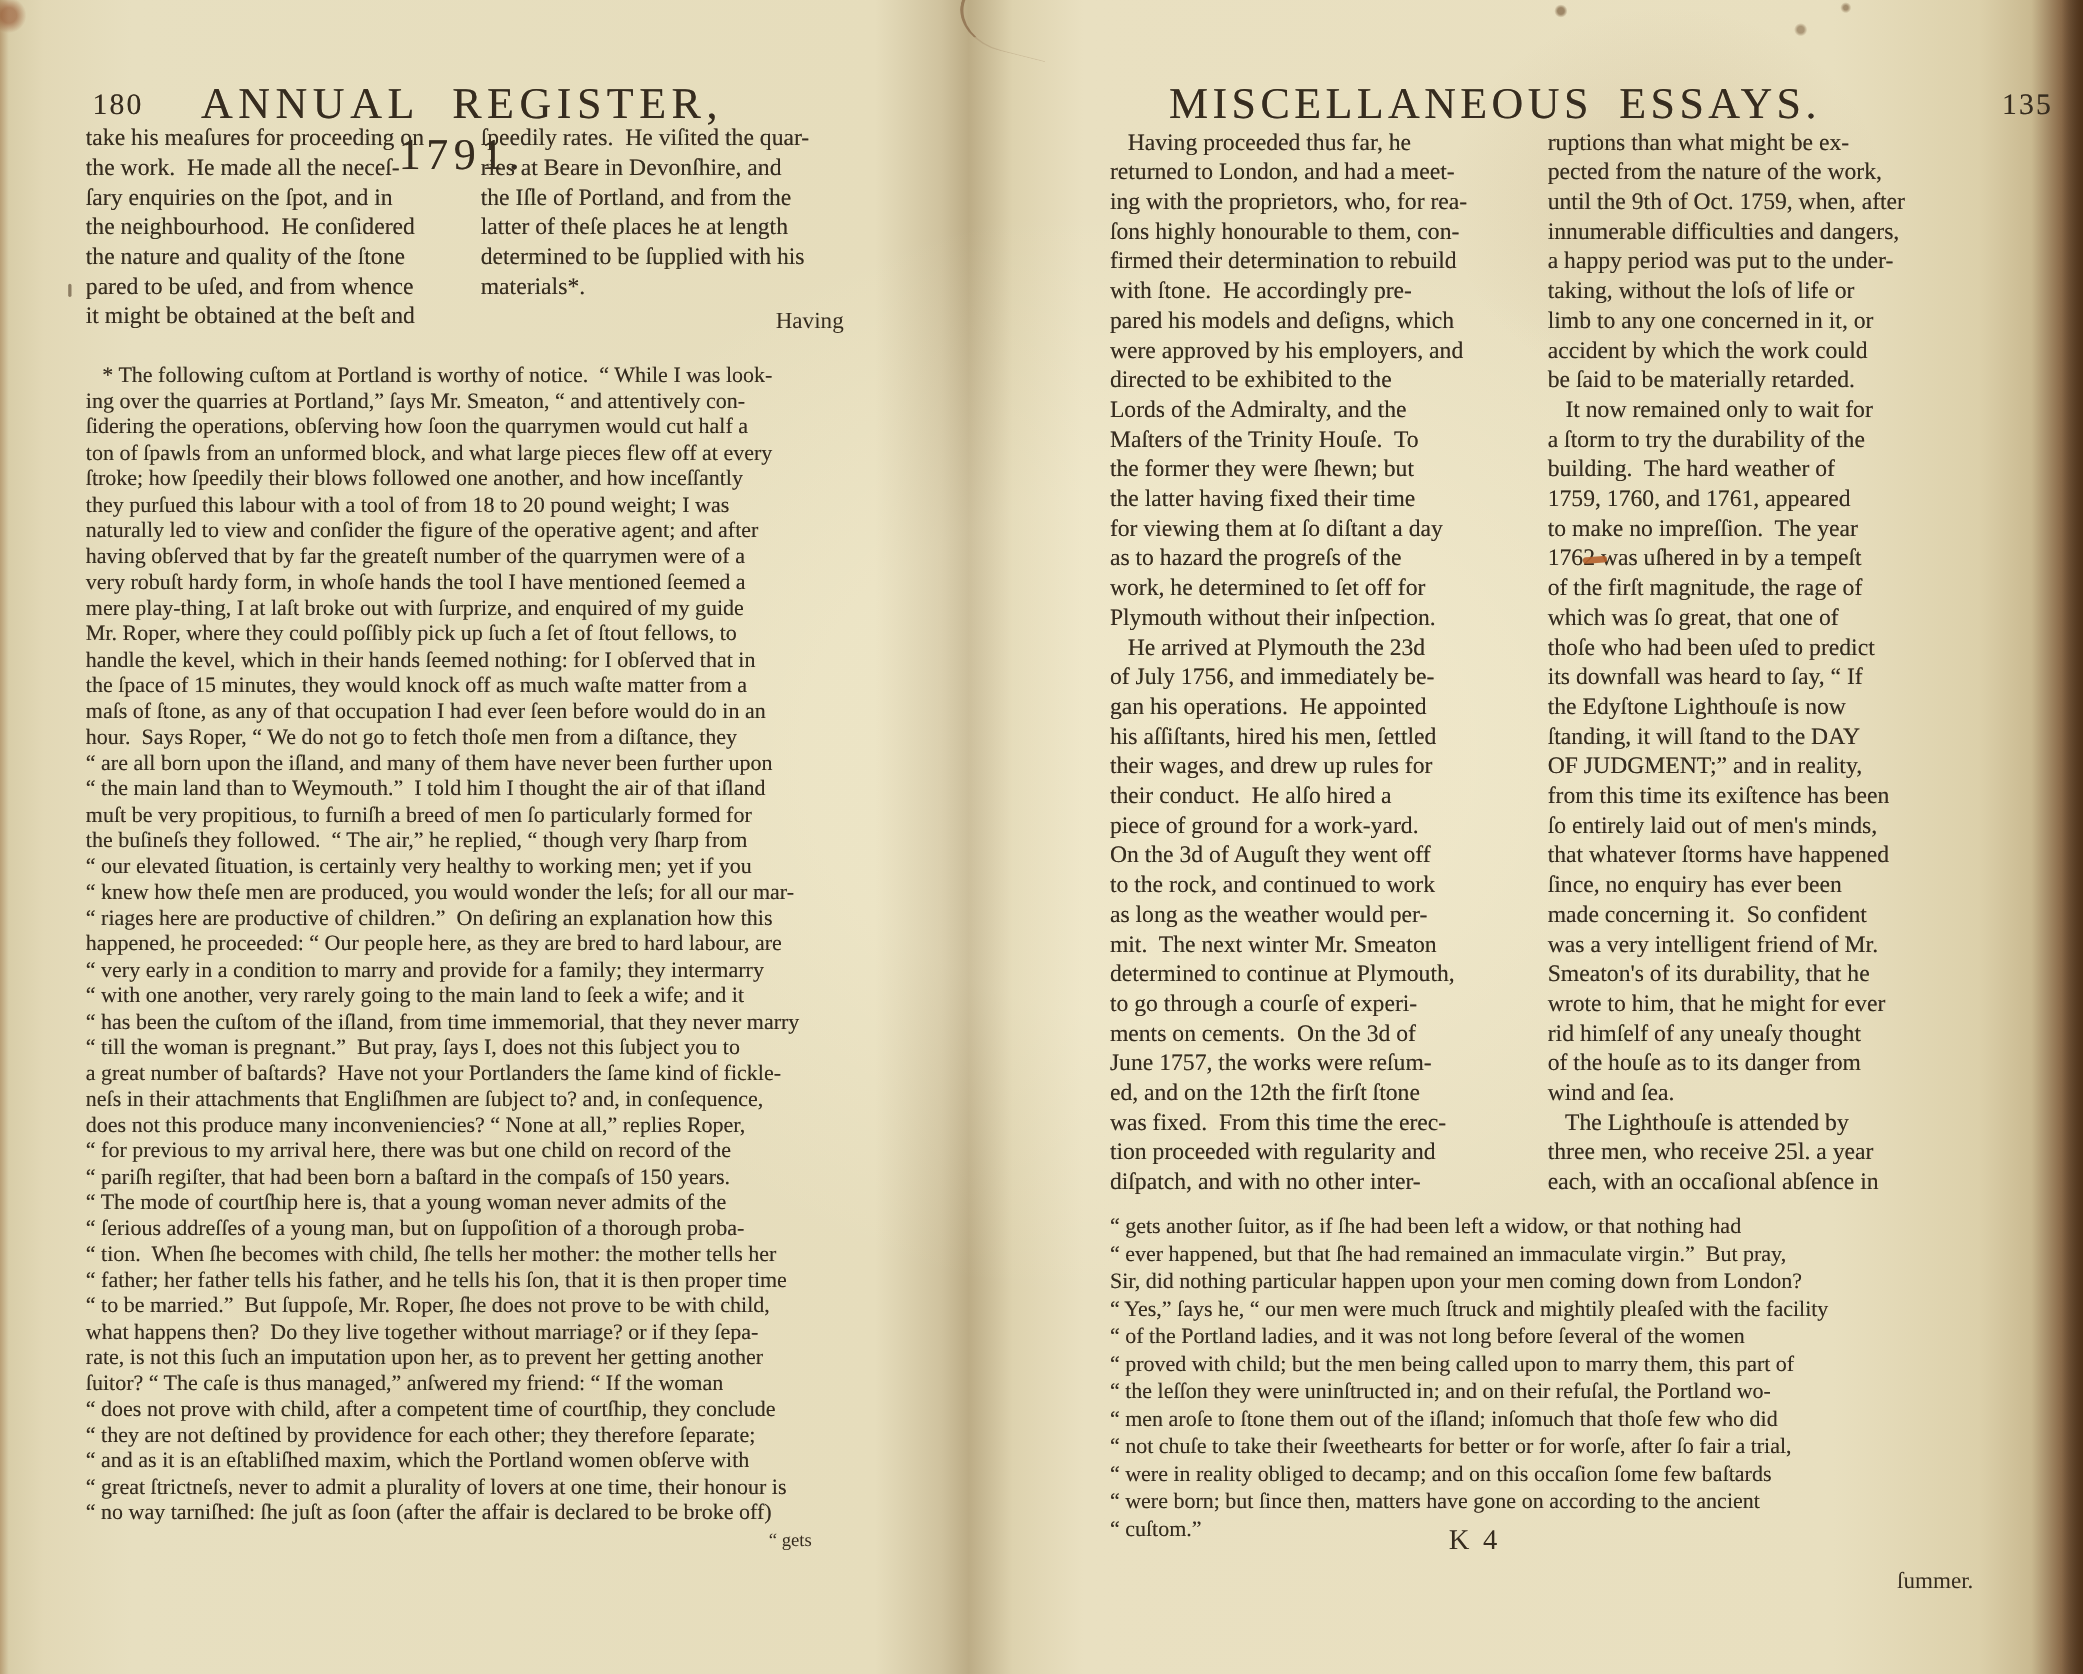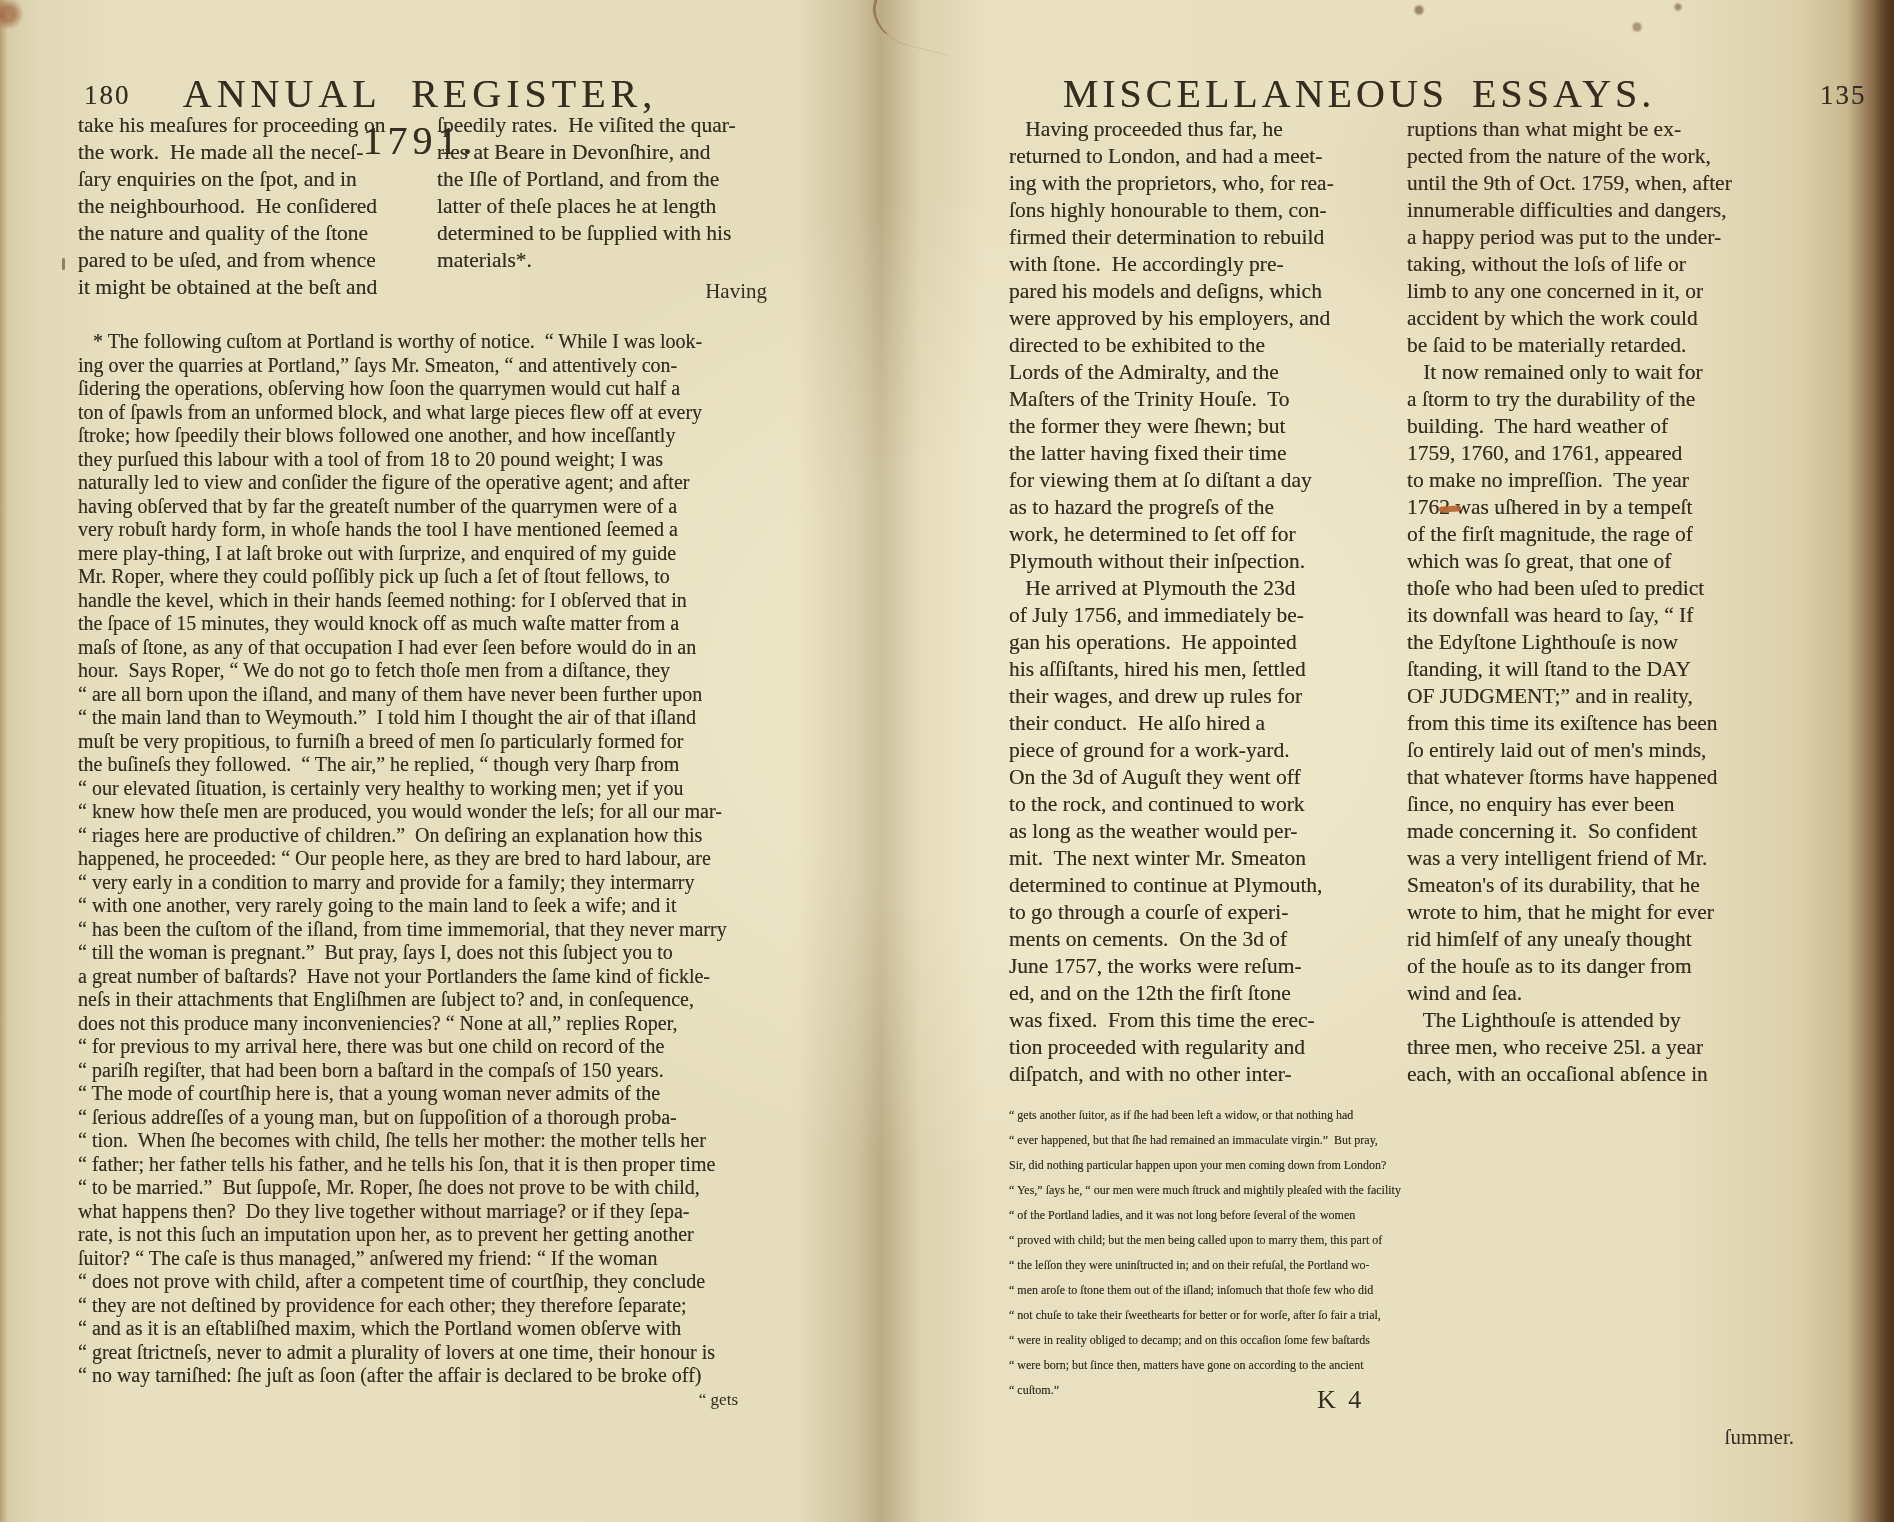--- a/index.html
+++ b/index.html
@@ -36,21 +36,21 @@
   }
   .pgnum{
     position:absolute; font-size:27px; letter-spacing:2px;
     text-shadow:0 0 .5px rgba(54,44,31,.55);
   }
   .footnote{
     position:absolute; white-space:pre;
     font-size:20px; line-height:23.5px;
     text-shadow:0 0 .4px rgba(54,44,31,.5);
   }
-  .page.right .footnote{font-size:12px; line-height:25px;}
+  .page.right .footnote{font-size:20px; line-height:25px;}
   .catchword{position:absolute; text-align:right; white-space:pre;}
   .cw-body{font-size:21px; line-height:27px;}
   .cw-note{font-size:17px;}
   .signature{position:absolute; font-size:26px; letter-spacing:3px;}
   .stain-mark{
     position:absolute; left:455px; top:506px; width:22px; height:6px;
     background:#b5622e; border-radius:3px; transform:rotate(-4deg); opacity:.9;
   }
   .tick-mark{
     position:absolute; left:62px; top:258px; width:3px; height:12px;

